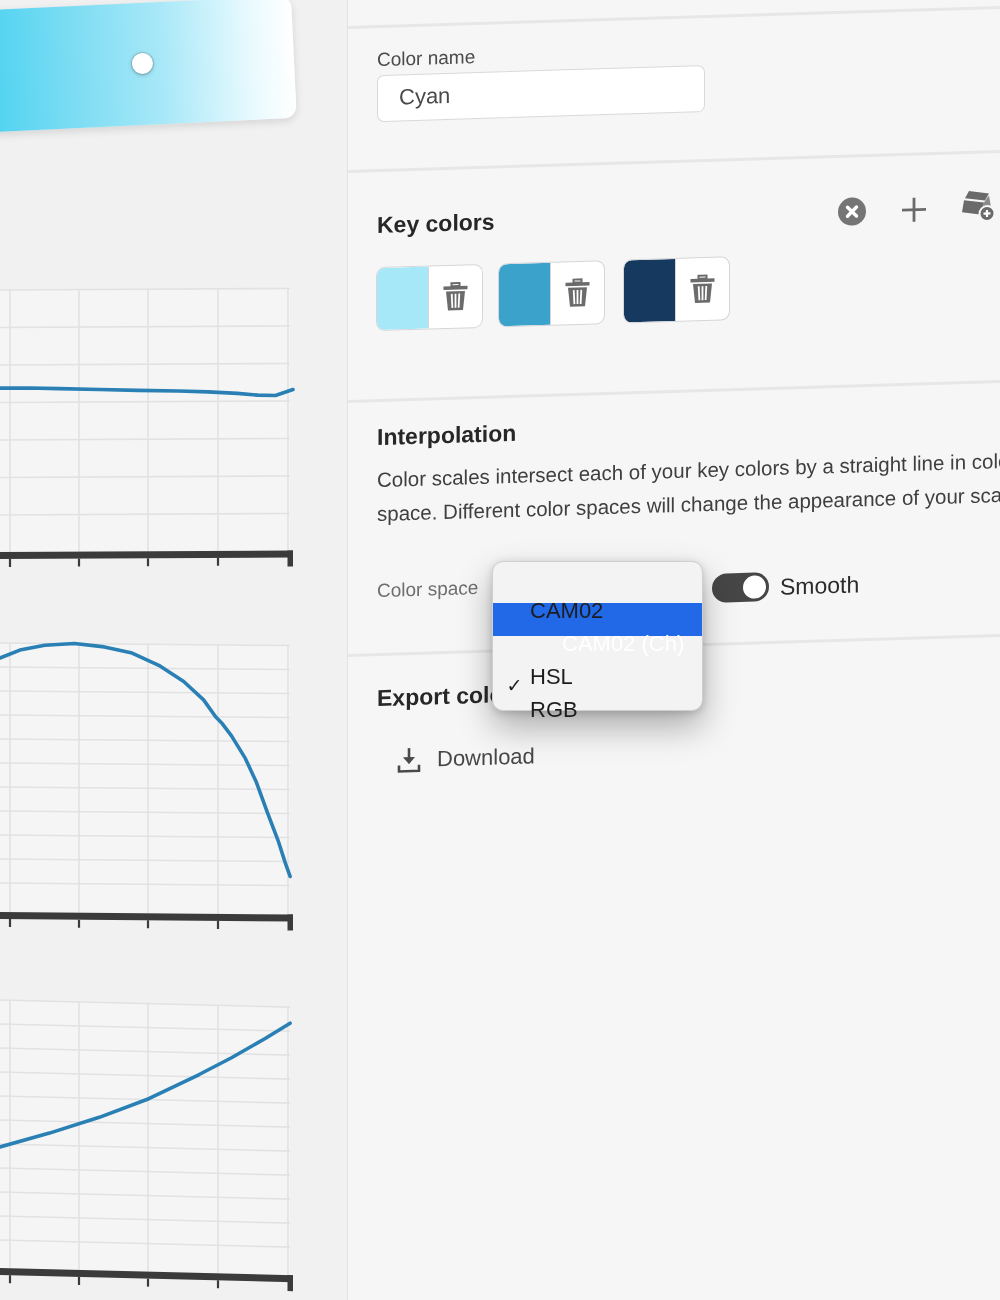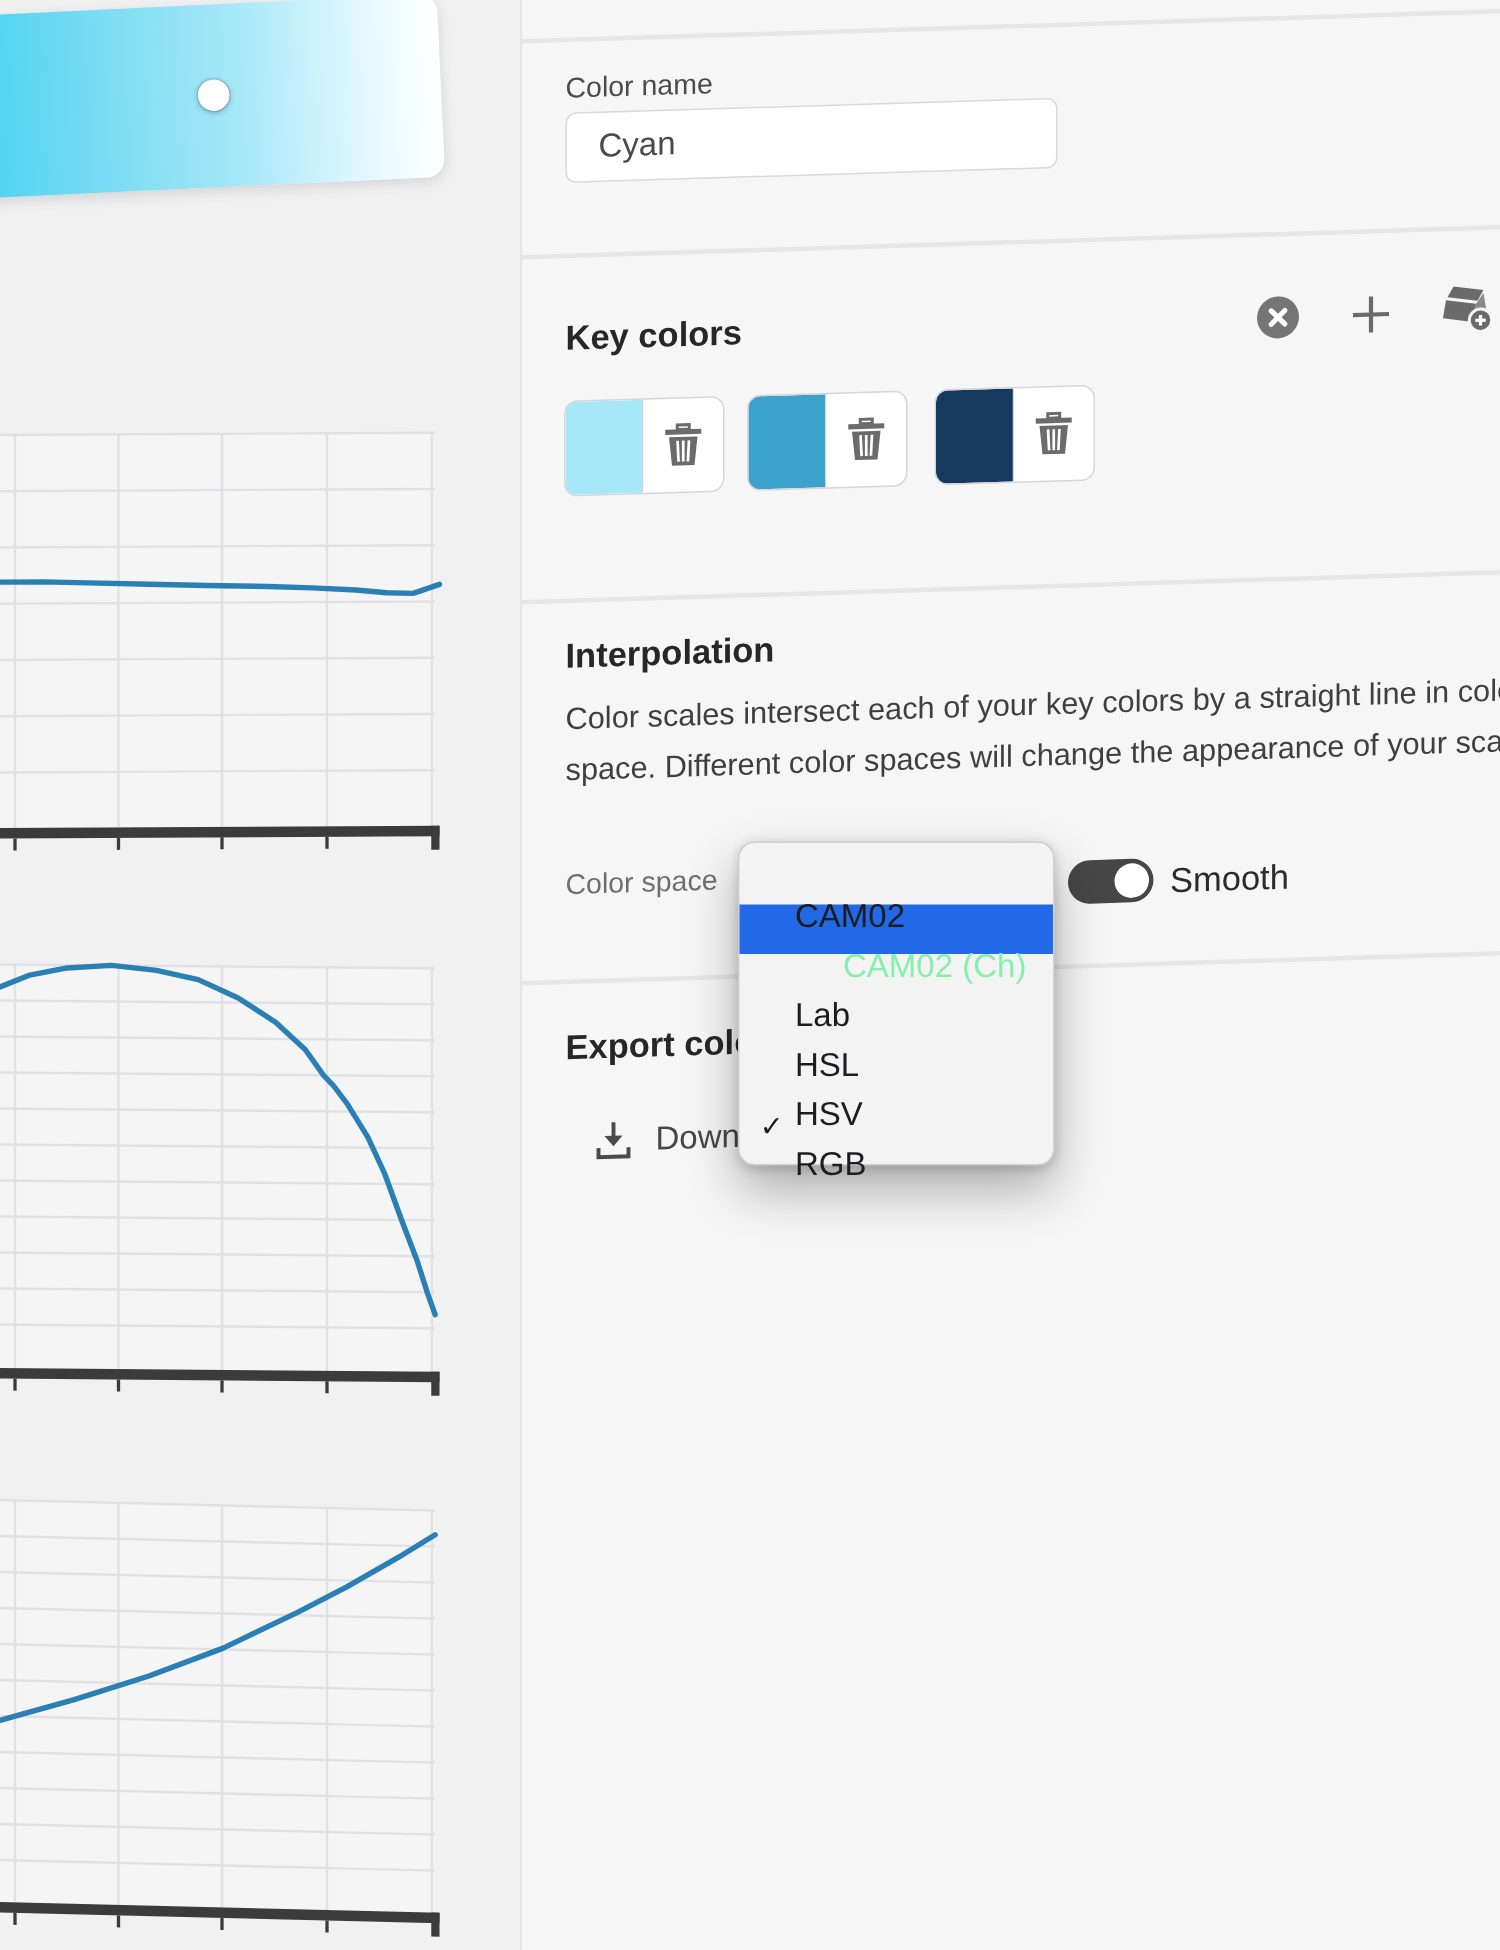--- a/index.html
+++ b/index.html
@@ -52,21 +52,21 @@
   #download-btn{position:absolute;left:48px;top:748px;display:flex;align-items:center;gap:15px;
     background:transparent;border:none;padding:0;cursor:pointer;font-size:22px;color:#474747;}
 
   
   #menu{position:absolute;left:492px;top:561px;width:211px;padding:8px 0;z-index:20;
     background:#f3f3f4;border:1px solid #cfcfd2;border-radius:11px;box-sizing:border-box;
     box-shadow:0 16px 34px rgba(0,0,0,.30),0 2px 8px rgba(0,0,0,.16);}
   .menu-item{height:33px;display:flex;align-items:center;font-size:22px;color:#1d1d1f;cursor:pointer;}
   .menu-item .mi-check{width:27px;margin-left:8px;font-size:19px;text-align:center;flex:none;}
   .menu-item .mi-label{margin-left:2px;white-space:nowrap;margin-top:48px;}
-  .menu-item.hl{background:#2169E6;color:#86efac;padding-left:32px;}
+  .menu-item.hl{background:#2169E6;color:#ffffff;padding-left:32px;}
 </style>
 </head>
 <body>
 
 <div id="stage">
 
   <div id="left">
     <div id="gradient-swatch" style="background: linear-gradient(90deg, rgb(56, 206, 239) 0%, rgb(127, 221, 243) 38%, rgb(168, 232, 248) 62%, rgb(233, 250, 254) 88%, rgb(255, 255, 255) 100%);">
       <div class="dot"></div>
     </div>
@@ -254,29 +254,21 @@
     <div class="menu-item">
         <span class="mi-check"></span>
         <span class="mi-label">CAM02</span>
       </div>
     <div class="menu-item hl">
         <span class="mi-check"></span>
         <span class="mi-label">CAM02 (Ch)</span>
       </div>
     <div class="menu-item">
         <span class="mi-check"></span>
-        <span class="mi-label">Lab</span>
-      </div>
-    <div class="menu-item">
-        <span class="mi-check"></span>
         <span class="mi-label">HSL</span>
-      </div>
-    <div class="menu-item">
-        <span class="mi-check"></span>
-        <span class="mi-label">HSV</span>
       </div>
     <div class="menu-item">
         <span class="mi-check">✓</span>
         <span class="mi-label">RGB</span>
       </div>
   </div>
 
 </div>
 
 </body></html>

